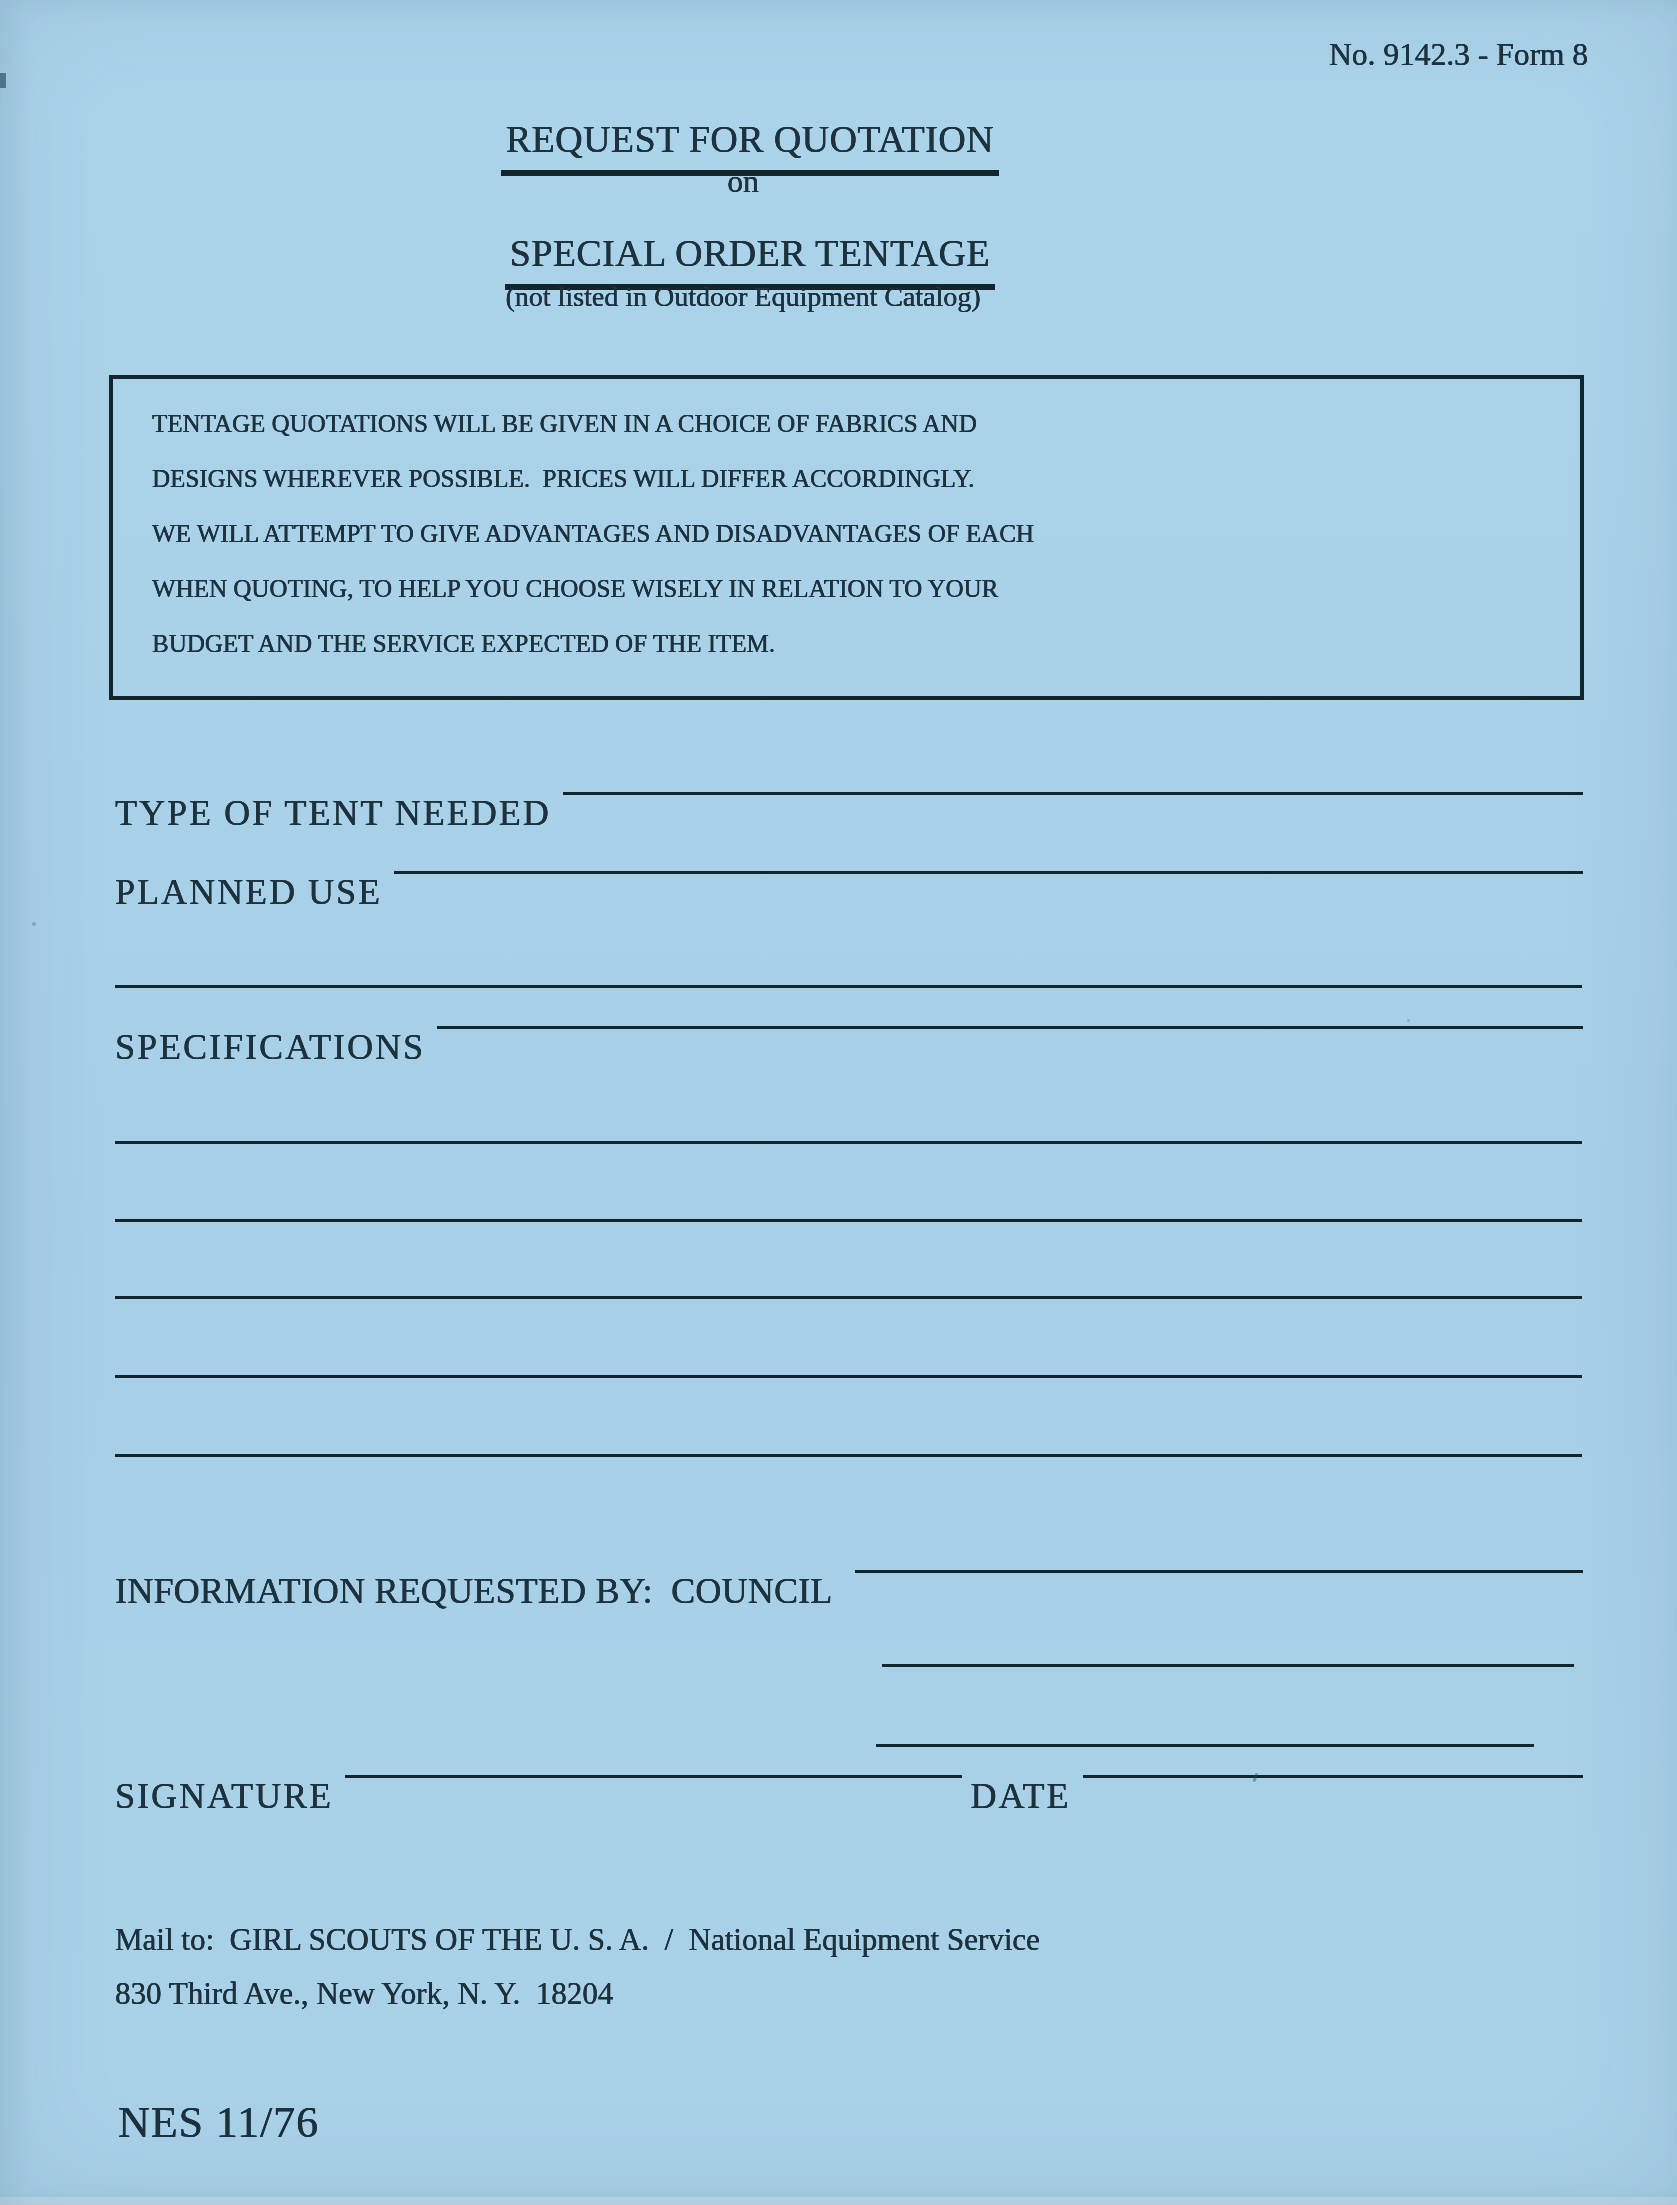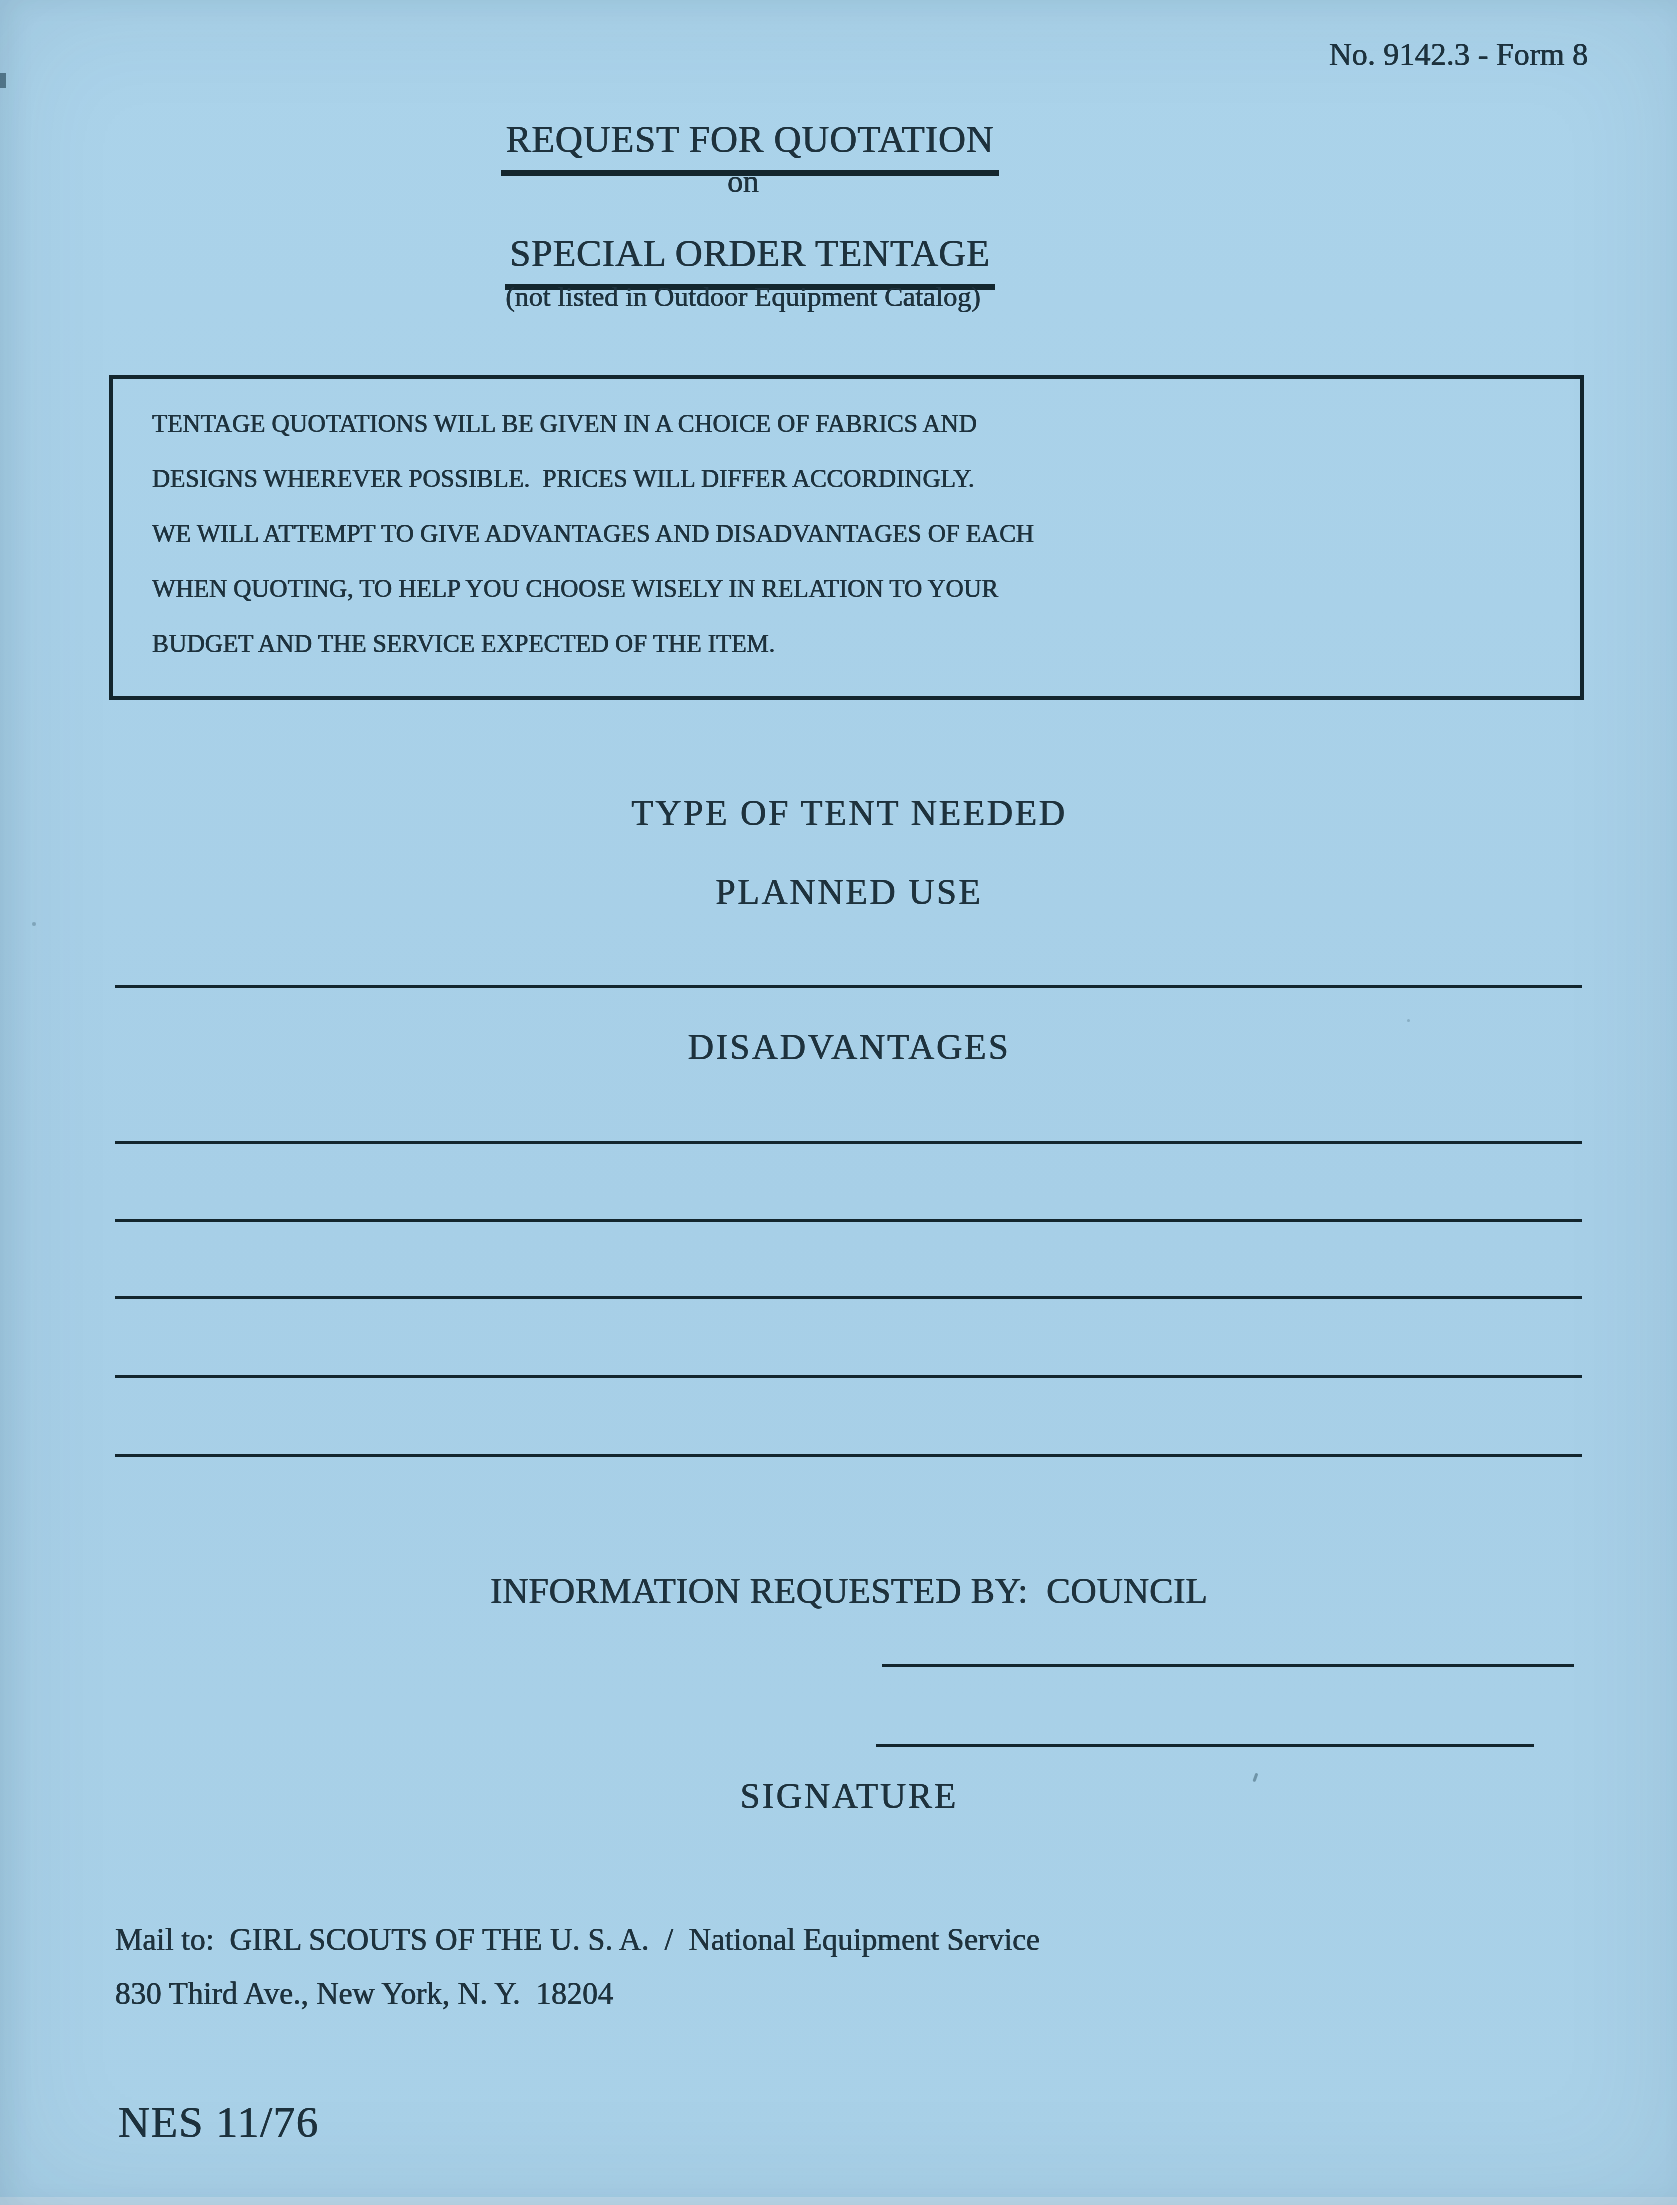--- a/index.html
+++ b/index.html
@@ -41,22 +41,22 @@
   .notice-box{
     position:absolute;left:109px;top:375px;width:1475px;height:325px;
     border:4.3px solid var(--rule);
     padding:17px 25.6px 0 39px;
   }
   .notice-line{
     font-size:25px;line-height:55px;white-space:pre;
   }
   .row{
     position:absolute;left:115px;width:1468px;
-    display:flex;align-items:center;
-    font-size:36px;line-height:43px;white-space:pre;flex-direction:column;
+    display:flex;align-items:flex-start;
+    font-size:36px;line-height:43px;white-space:pre;
   }
   .lbl{letter-spacing:2px;}
   .lbl-info{letter-spacing:0.2px;}
   .rule{
     flex:1 1 auto;height:0;
     border-bottom:3.4px solid var(--rule);
     margin:0 0 3.4px 12px;
   }
   .rule-fixed{flex:0 0 617px;}
   .hr{
@@ -110,21 +110,21 @@
   </div>
 
   <div class="row" style="top:871px">
     <span class="lbl ink">PLANNED USE</span>
     <span class="rule"></span>
   </div>
 
   <div class="hr" style="top:985px"></div>
 
   <div class="row" style="top:1026px">
-    <span class="lbl ink">DISADVANTAGES</span>
+    <span class="lbl ink">SPECIFICATIONS</span>
     <span class="rule"></span>
   </div>
 
   <div class="hr" style="top:1141px"></div>
   <div class="hr" style="top:1219px"></div>
   <div class="hr" style="top:1296px"></div>
   <div class="hr" style="top:1375px"></div>
   <div class="hr" style="top:1454px"></div>
 
   <div class="row" style="top:1570px">

